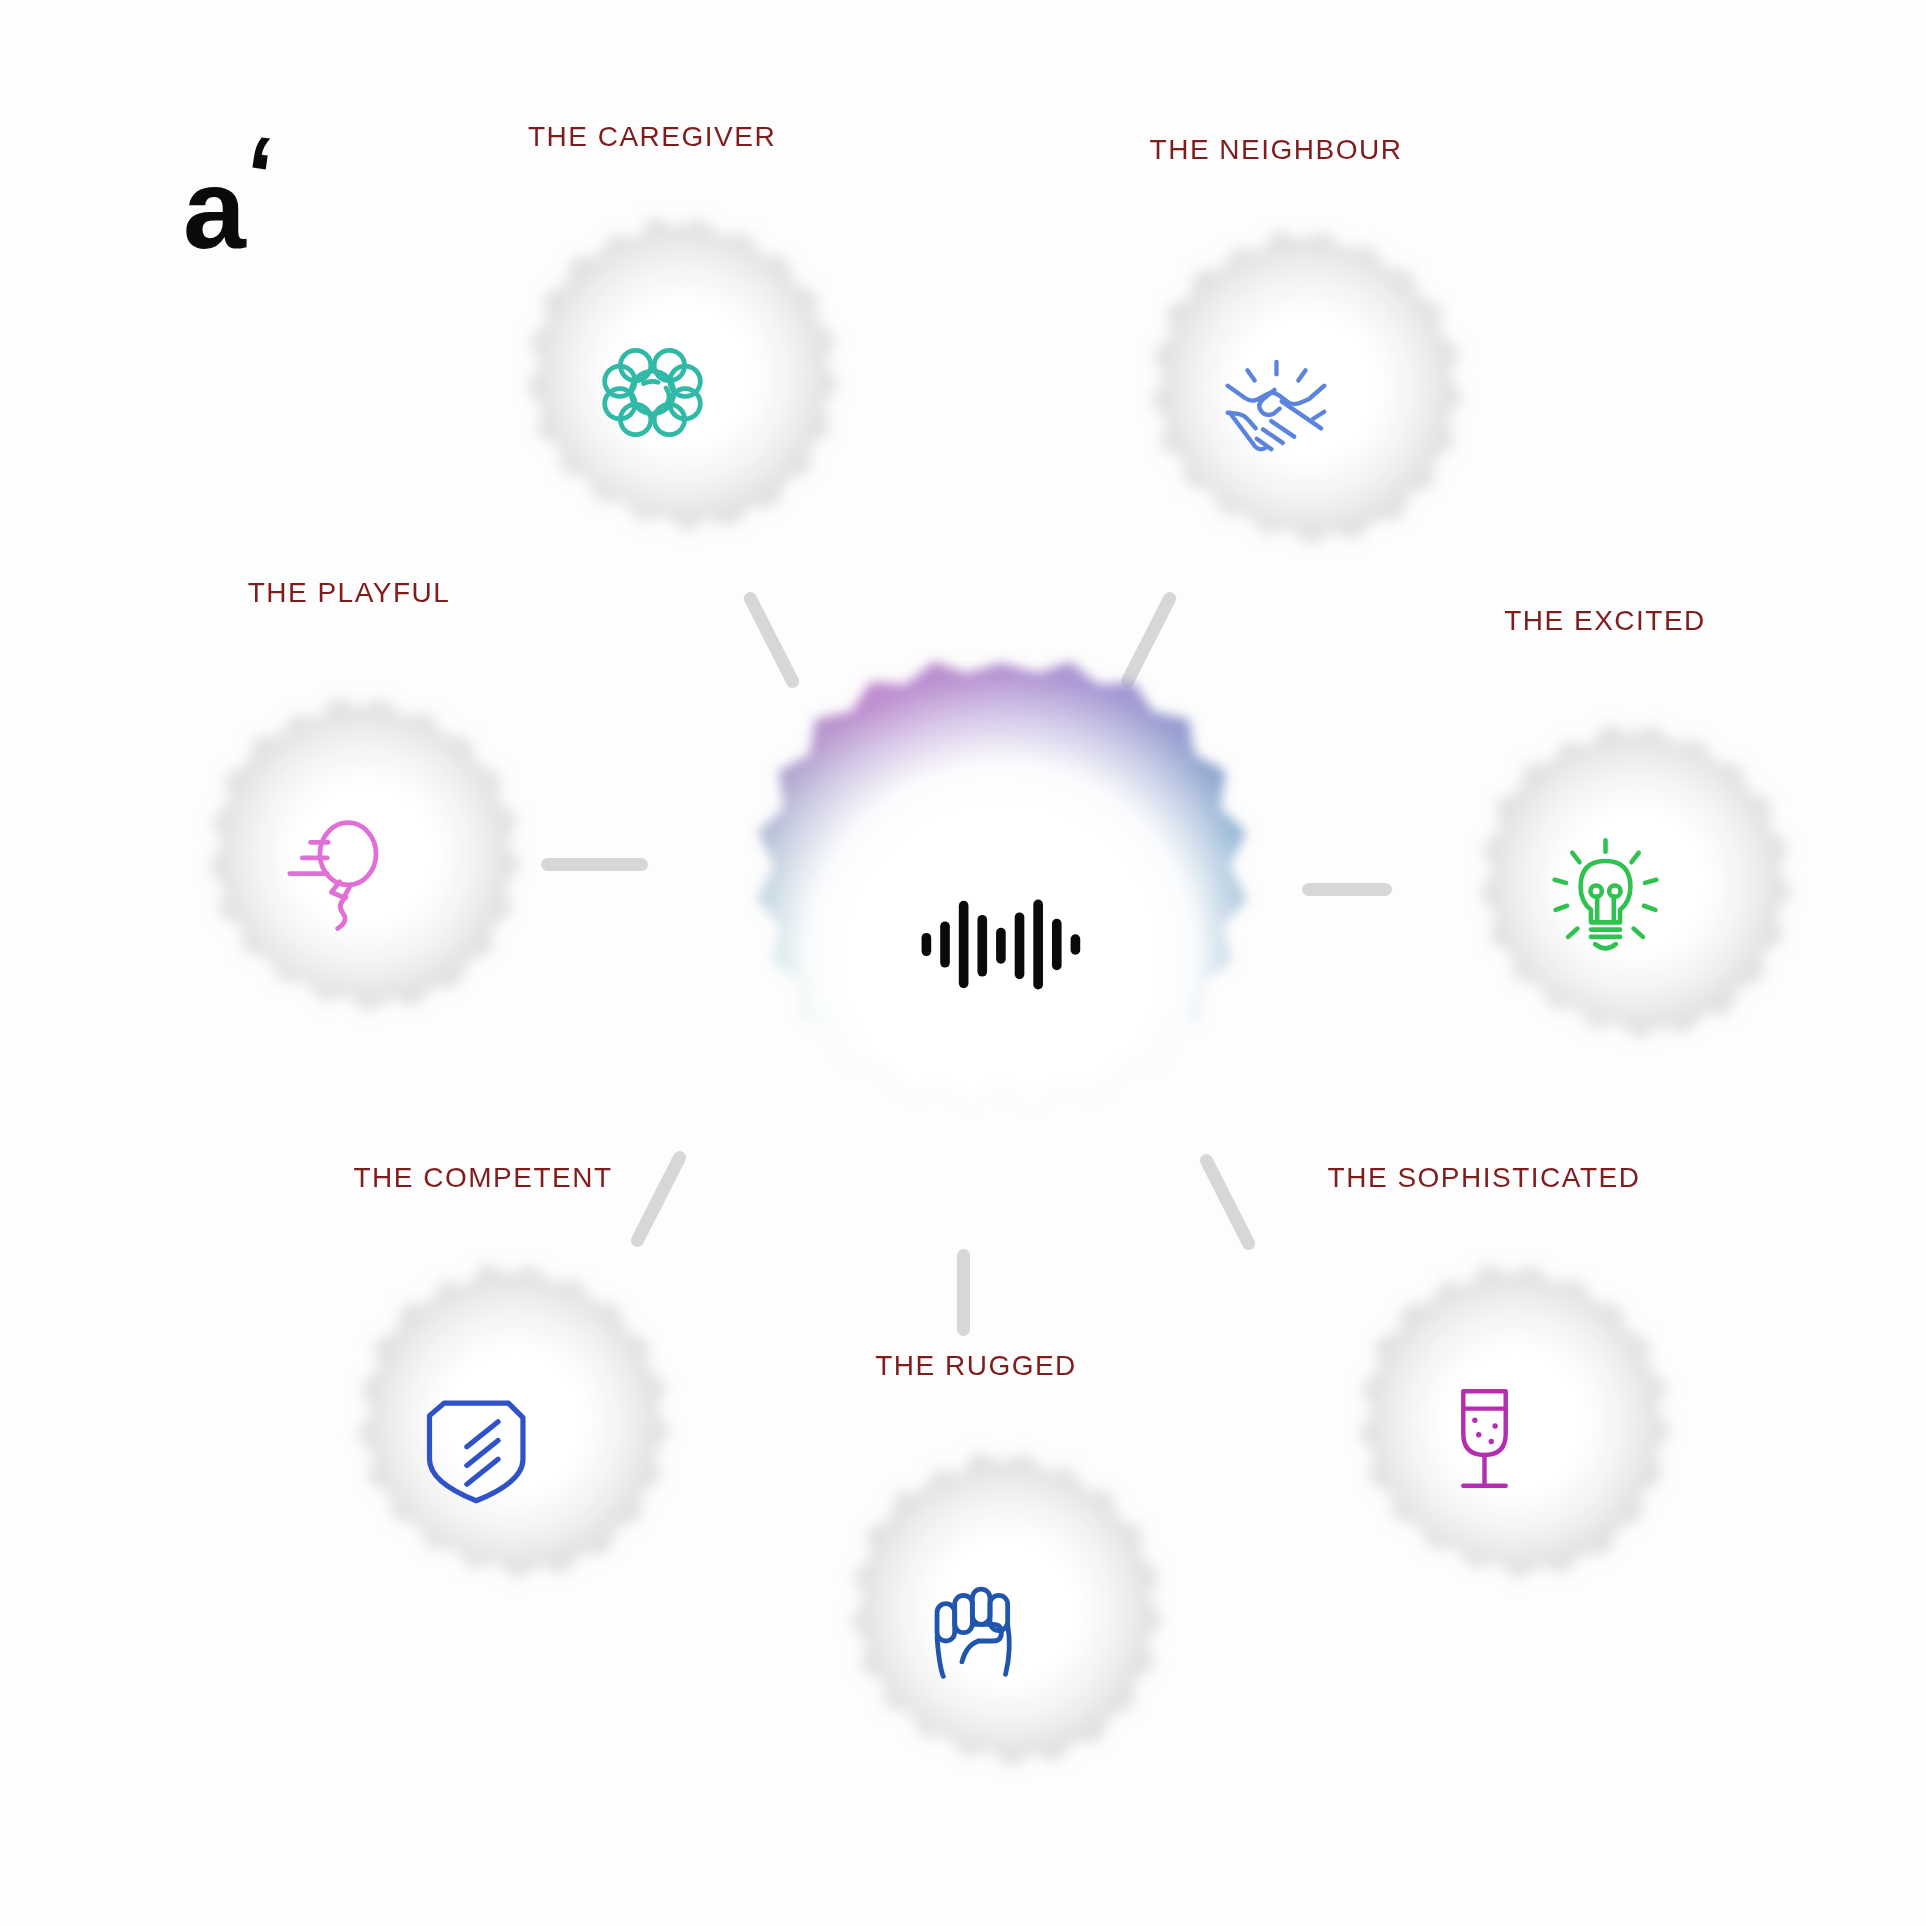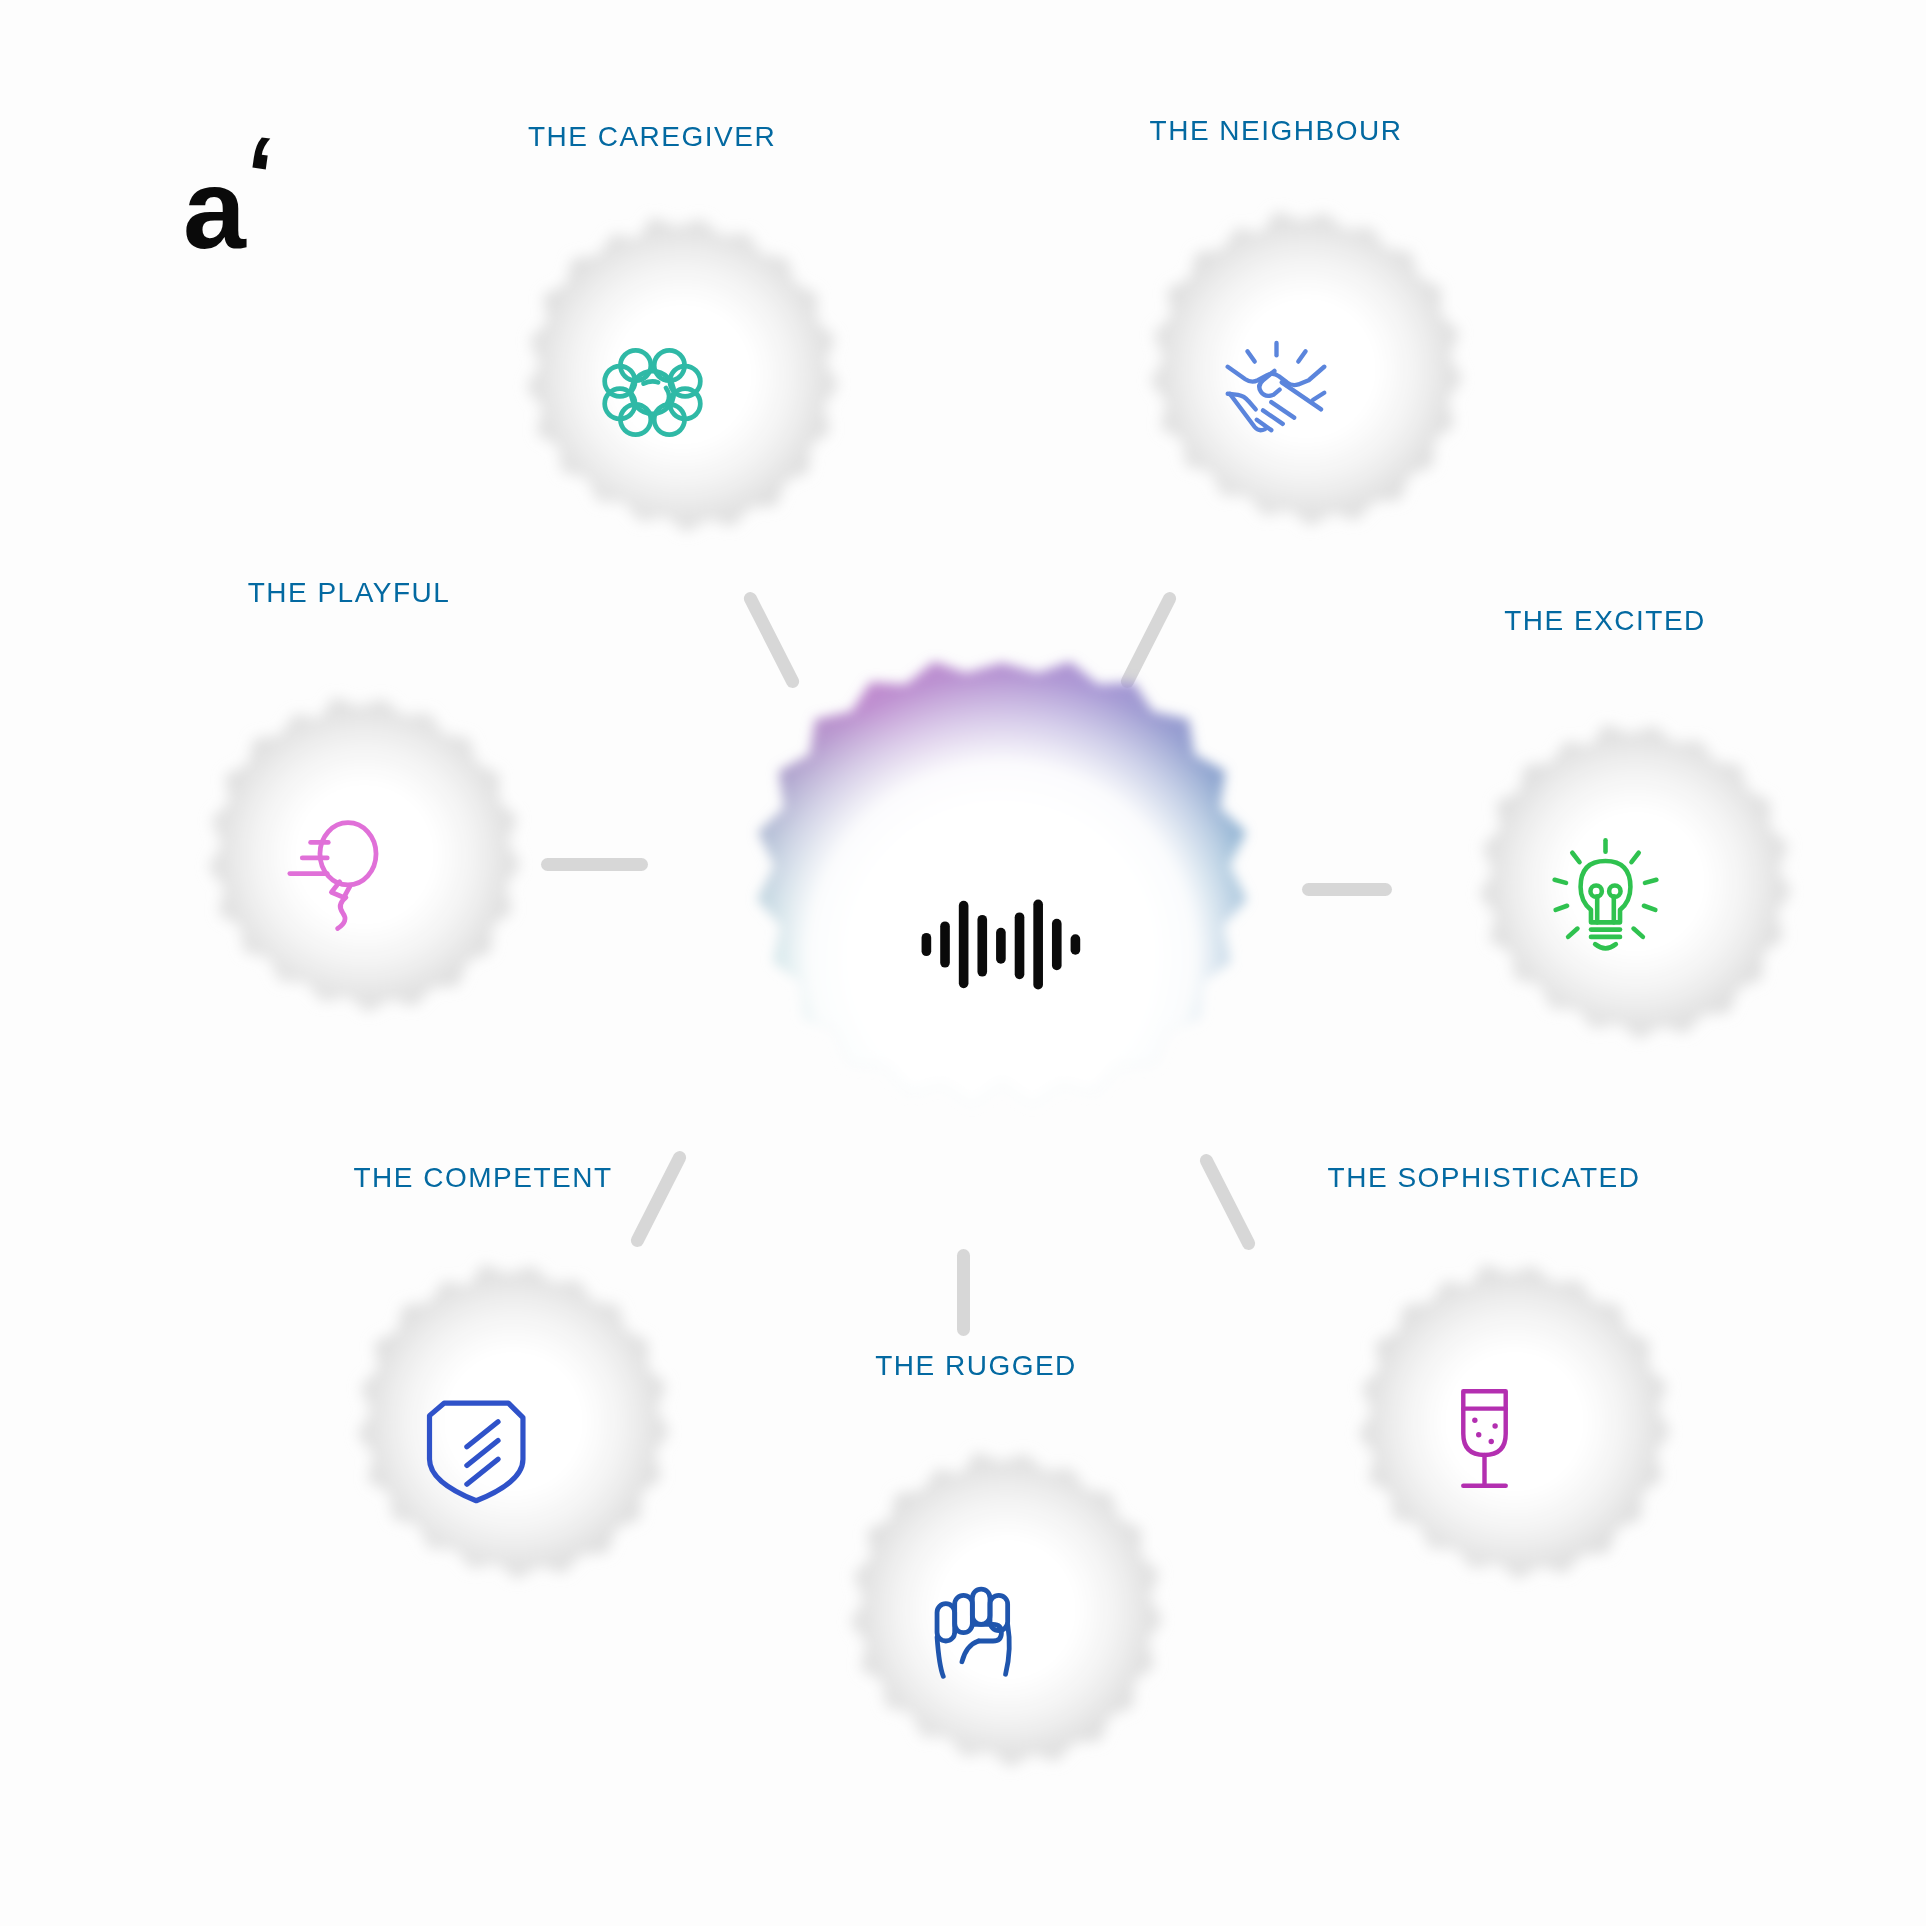--- a/index.html
+++ b/index.html
@@ -53,21 +53,21 @@
     height: 398px;
   }
   .node-label {
     position: absolute;
     left: 50%;
     transform: translateX(-50%);
     top: -76px;
     white-space: nowrap;
     font-size: 28px;
     letter-spacing: 1.5px;
-    color: #0369a1;
+    color: #7f1d1d;
     font-weight: 400;
     text-transform: uppercase;
   }
   .node.label-left .node-label  { left: -26px;  transform: translateX(-100%); top: 126px; margin-left: 15px; }
   .node.label-right .node-label { left: 424px;  transform: none;              top: 126px; }
   .node.label-above .node-label { top: -72px; }
 
   .blob-wrap {
     position: absolute;
     inset: 0;
@@ -171,21 +171,21 @@
           <circle cx="45" cy="84" r="13.5"></circle>
           <circle cx="75" cy="84" r="13.5"></circle>
           <circle cx="60" cy="60" r="19"></circle>
           <path d="M52 52 q7 -3 13 -1"></path>
           <path d="M72 56 q5 7 1 14"></path>
         </svg>
       </div>
     </div>
   </div>
 
-  <div class="node label-above" style="left:1077px; top:187px;">
+  <div class="node label-above" style="left:1077px; top:206px;">
     <div class="node-label">THE NEIGHBOUR</div>
     <div class="blob-wrap">
       <svg class="blob-svg" viewBox="0 0 620 620" aria-hidden="true">
         <defs>
           <filter id="nblur1" x="-30%" y="-30%" width="160%" height="160%">
             <feGaussianBlur stdDeviation="11"></feGaussianBlur>
           </filter>
           <radialGradient id="ng1" cx="50%" cy="50%" r="50%">
             <stop offset="0%" stop-color="#ffffff"></stop>
             <stop offset="45%" stop-color="#ffffff"></stop>

